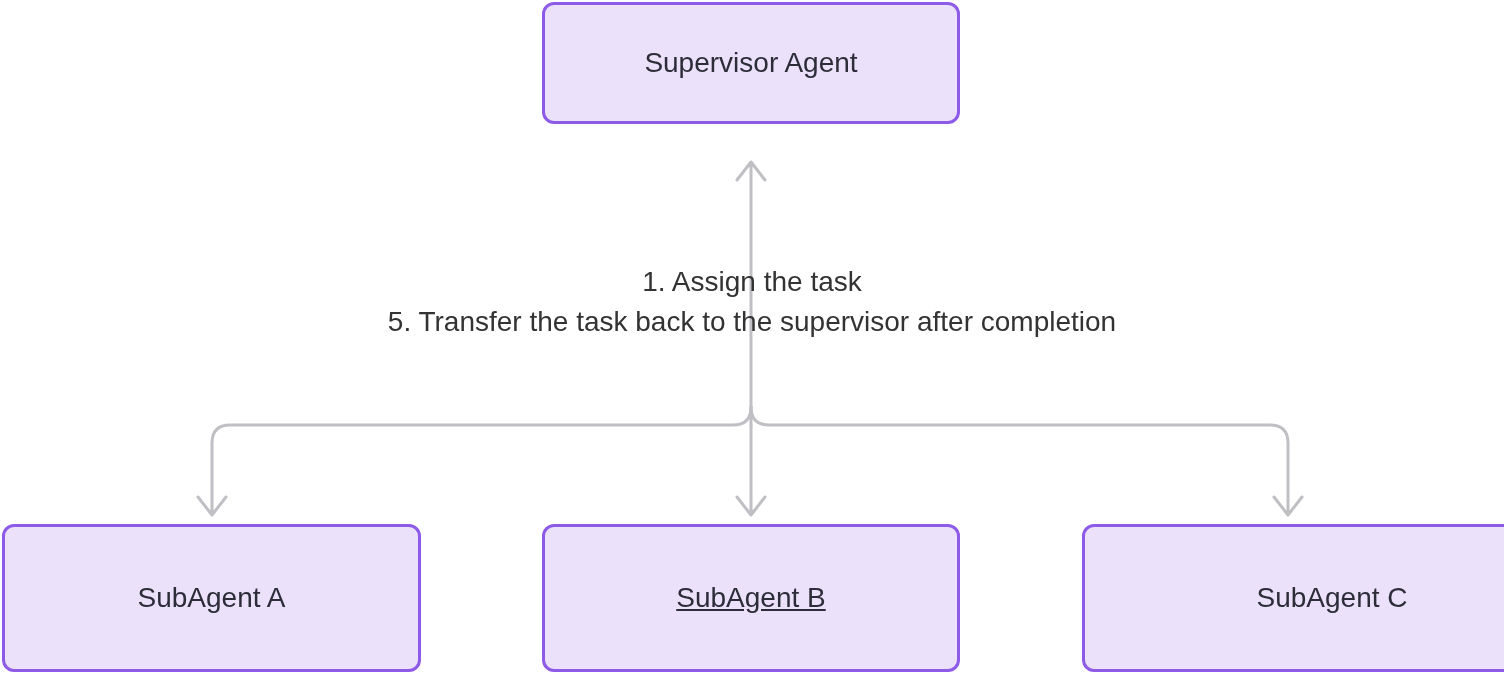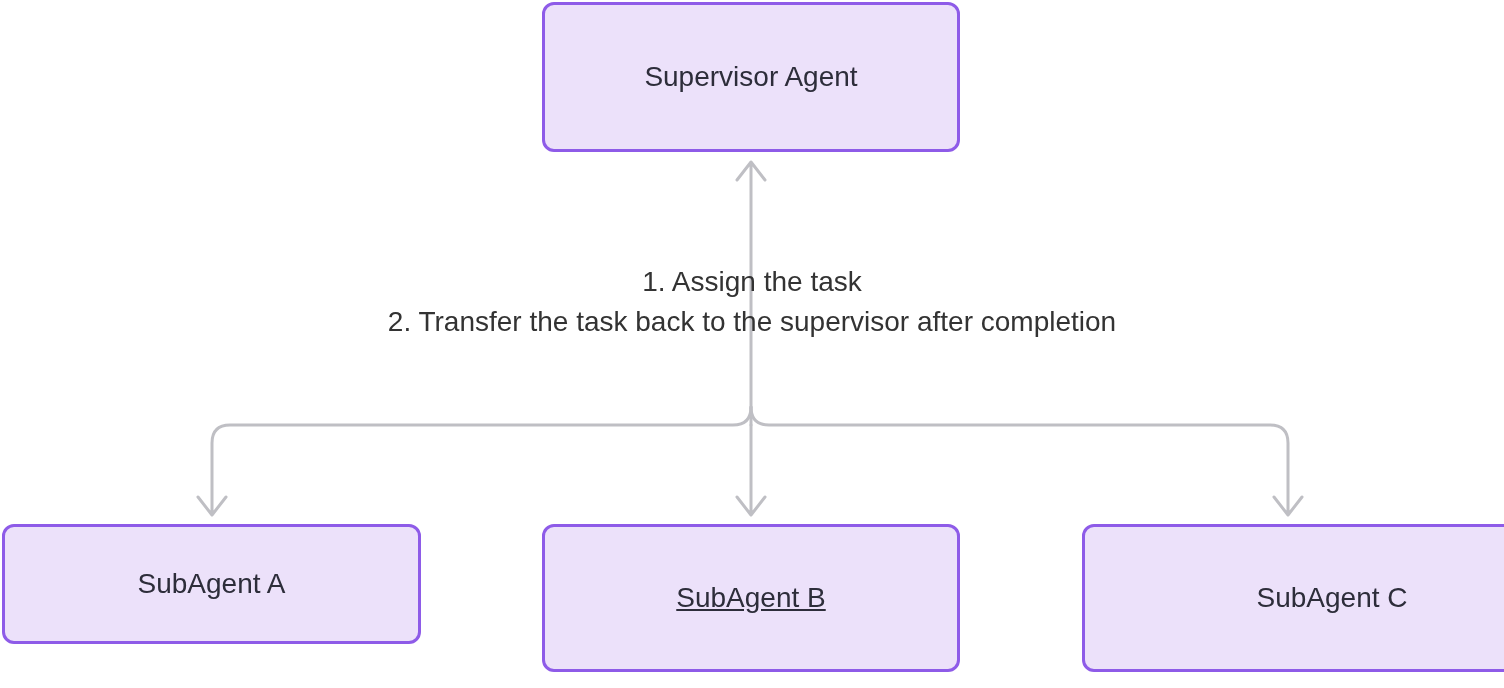--- a/index.html
+++ b/index.html
@@ -30,22 +30,22 @@
     background: var(--node_fill);
     border: 3px solid var(--node_border);
     border-radius: 12px;
     display: flex;
     align-items: center;
     justify-content: center;
     color: var(--node_text);
     font-size: 28px;
     text-align: center;
   }
-  .node-supervisor { left: 542px; top: 2px;   width: 418px; height: 150px; }
-  .node-a          { left: 2px;   top: 524px; width: 419px; height: 120px; }
+  .node-supervisor { left: 542px; top: 2px;   width: 418px; height: 122px; }
+  .node-a          { left: 2px;   top: 524px; width: 419px; height: 148px; }
   .node-b          { left: 542px; top: 524px; width: 418px; height: 148px; text-decoration: underline; }
   .node-c          { left: 1082px; top: 524px; width: 500px; height: 148px; }
   .edge-label {
     position: absolute;
     left: 0; top: 262px;
     width: 100%;
     text-align: center;
     color: var(--label_text);
     font-size: 28px;
     line-height: 40px;
@@ -62,21 +62,21 @@
 
     <path d="M751 407 Q751 425 733 425 L230 425 Q212 425 212 443 L212 513 M198 497 L212 515 L226 497" stroke-width="3" stroke-linecap="round" stroke-linejoin="round" stroke="#BFBFC4"></path>
 
     <path d="M751 425 L751 513 M737 497 L751 515 L765 497" stroke-width="3" stroke-linecap="round" stroke-linejoin="round" stroke="#BFBFC4"></path>
 
     <path d="M751 407 Q751 425 769 425 L1270 425 Q1288 425 1288 443 L1288 513 M1274 497 L1288 515 L1302 497" stroke-width="3" stroke-linecap="round" stroke-linejoin="round" stroke="#BFBFC4"></path>
   </svg>
 
   <div class="edge-label">
     <div>1. Assign the task</div>
-    <div>2. Transfer the task back to the supervisor after completion</div>
+    <div>5. Transfer the task back to the supervisor after completion</div>
   </div>
 
   <div class="node node-supervisor">
     <span>Supervisor Agent</span>
   </div>
 
   <div class="node node-a">
     <span>SubAgent A</span>
   </div>
 

